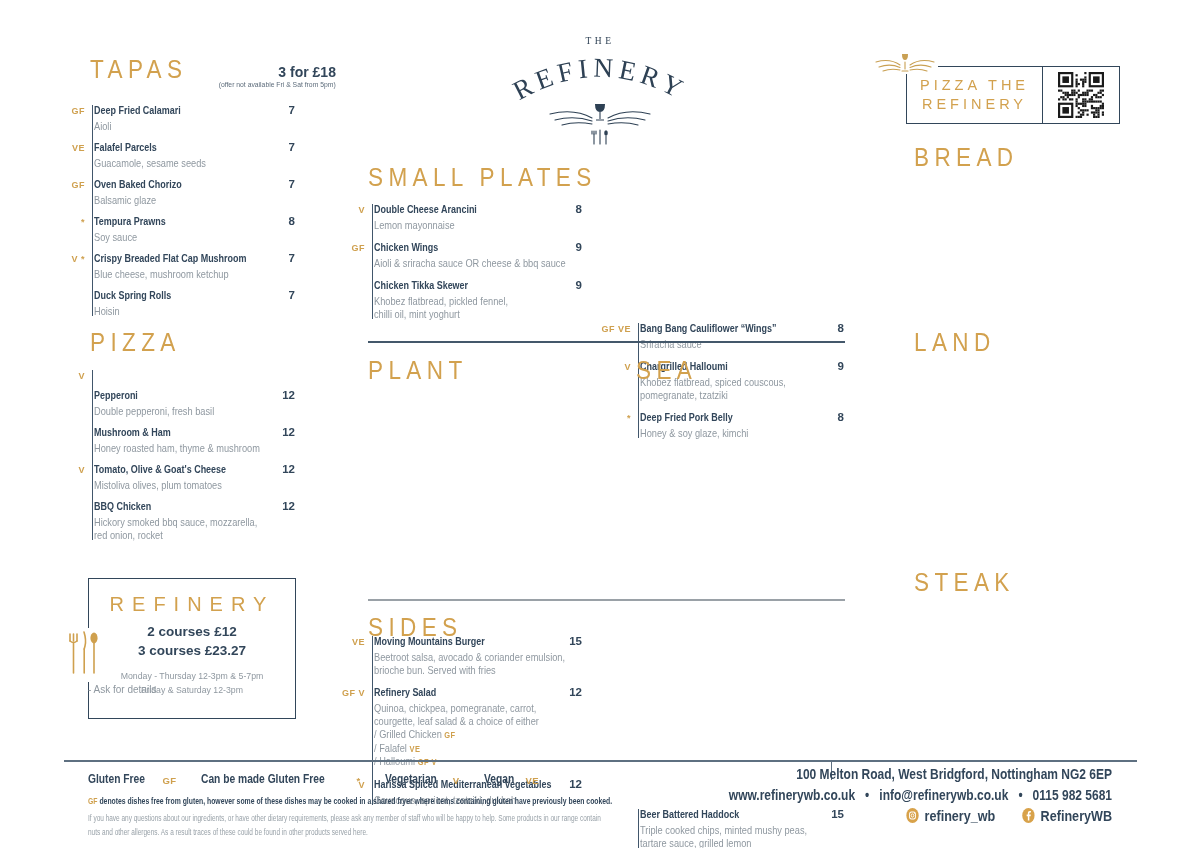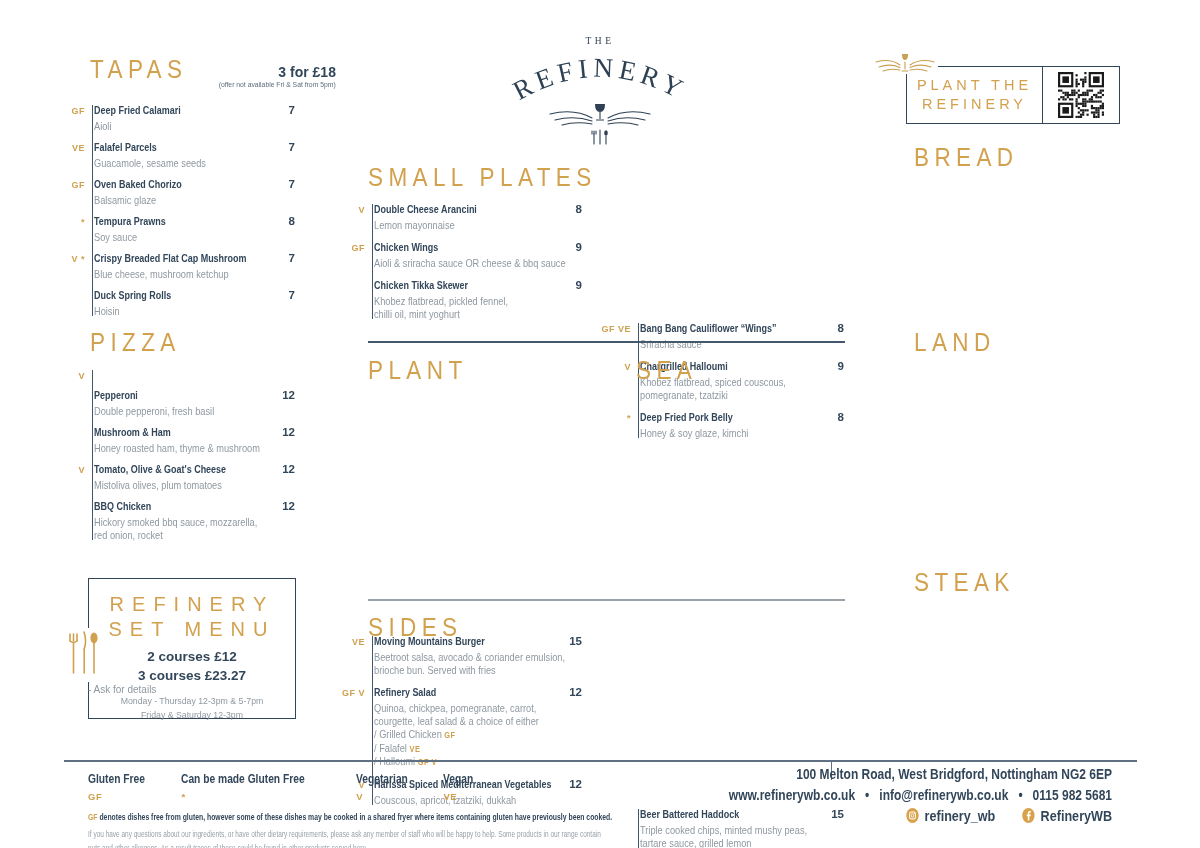--- a/index.html
+++ b/index.html
@@ -39,21 +39,21 @@
   .set-times{color:#8F98A0;font-size:9.5px;line-height:14px;white-space:pre;transform:scaleX(.92);transform-origin:center top;}
   .ask-note{color:#8F98A0;font-size:10px;}
   
   .joinbox{position:absolute;border:1.4px solid #32465A;display:flex;box-sizing:border-box;}
   .join-text{flex:1;display:flex;flex-direction:column;justify-content:center;align-items:center;
              color:#D2A14E;font-size:14.5px;letter-spacing:4px;line-height:19px;white-space:pre;}
   .join-qrwrap{flex:none;width:76px;border-left:1.4px solid #32465A;display:flex;align-items:center;justify-content:center;}
   
   .legend{display:flex;gap:24px;align-items:baseline;}
   .legend-label{color:#32465A;font-weight:bold;font-size:12.5px;white-space:pre;transform:scaleX(.82);transform-origin:left bottom;display:inline-block;}
-  .legend-item{display:flex;align-items:flex-start;gap:5px;flex-direction:column;}
+  .legend-item{display:flex;align-items:flex-end;gap:5px;}
   .legend-tag{color:#CFA04E;font-weight:bold;font-size:9.5px;letter-spacing:.5px;}
   .gf-note{margin-top:9px;font-size:9.5px;font-weight:bold;white-space:pre;transform:scaleX(.72);transform-origin:left top;color:#32465A;}
   .gf-note .gold{color:#CFA04E;}
   .allergy{margin-top:6px;color:#98A1A8;font-size:9px;line-height:13.5px;white-space:pre;transform:scaleX(.72);transform-origin:left top;}
   .contact{position:absolute;text-align:right;color:#32465A;font-weight:bold;font-size:15px;line-height:15px;}
   .contact-line{white-space:pre;transform:scaleX(.8);transform-origin:right top;margin-bottom:6px;}
   .social-line{display:flex;justify-content:flex-end;align-items:center;gap:7px;
                white-space:pre;transform:scaleX(.84);transform-origin:right top;}
   .social-gap{width:18px;}
   svg text{font-family:"Liberation Serif",serif;}
@@ -201,21 +201,20 @@
             <div class="idesc">Hickory smoked bbq sauce, mozzarella,
 red onion, rocket</div>
             <div></div>
           </div>
         </div>
       </div>
   </div>
 
   <div class="setbox" style="left:88px;top:578px;width:208px;height:141px;padding-top:13px;">
     <div class="set-title">REFINERY</div>
-    <div class="set-title">SET MENU</div>
     <div class="set-offer" style="margin-top:5px;">2 courses £12</div>
     <div class="set-offer">3 courses £23.27</div>
     <div class="set-times" style="margin-top:9px;">Monday - Thursday 12-3pm &amp; 5-7pm</div>
     <div class="set-times">Friday &amp; Saturday 12-3pm</div>
   </div>
 
   <svg class="abs" style="left:62px;top:624px;" width="42" height="62" viewBox="0 0 42 62">
     <rect x="0" y="4" width="42" height="54" fill="#ffffff"></rect>
     <g stroke="#CFA04E" fill="none" stroke-width="1.6" stroke-linecap="round">
       <path d="M8,10 v7 M11.5,10 v7 M15,10 v7"></path>
@@ -403,21 +402,21 @@
       </div>
 
     </div>
 
   <div class="hdiv" style="left:368px;top:599px;width:477px;background:#9AA1A7;"></div>
 
   <div class="abs sec-title" style="left:368px;top:614px;">SIDES</div>
 
   <div class="joinbox" style="left:906px;top:66px;width:214px;height:58px;">
     <div class="join-text">
-      <div>PLANT THE</div>
+      <div>PIZZA THE</div>
       <div>REFINERY</div>
     </div>
     <div class="join-qrwrap">
       <div style="width:46px;height:46px;"><svg width="46" height="46" xmlns="http://www.w3.org/2000/svg">
             <rect x="26.29" y="0.00" width="2.19" height="2.19" fill="#1a1a1a"></rect>
             <rect x="17.52" y="2.19" width="2.19" height="2.19" fill="#1a1a1a"></rect>
             <rect x="26.29" y="4.38" width="2.19" height="2.19" fill="#1a1a1a"></rect>
             <rect x="17.52" y="6.57" width="2.19" height="2.19" fill="#1a1a1a"></rect>
             <rect x="21.90" y="6.57" width="2.19" height="2.19" fill="#1a1a1a"></rect>
             <rect x="24.10" y="6.57" width="2.19" height="2.19" fill="#1a1a1a"></rect>

